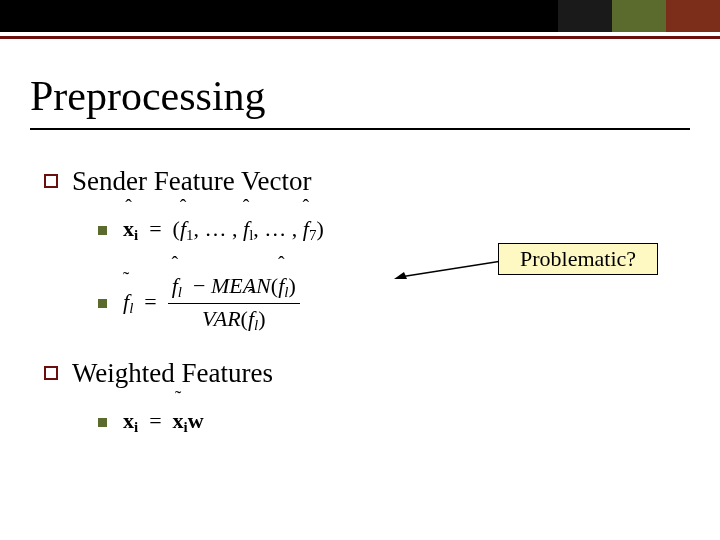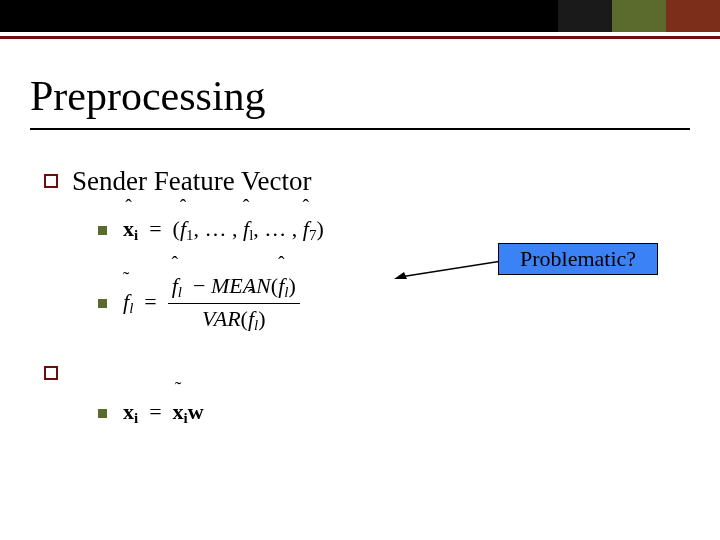--- a/index.html
+++ b/index.html
@@ -23,21 +23,21 @@
 
   .lvl1 { margin-top: 16px; display: flex; align-items: flex-start; }
   .lvl1 .bullet1 { width: 14px; height: 14px; border: 2px solid #6a0e0e; margin-top: 8px; margin-right: 14px; flex: 0 0 auto; }
   .lvl1 .label { font-size: 27px; }
 
   .lvl2 { margin-top: 12px; margin-left: 54px; display: flex; align-items: center; min-height: 42px; }
   .lvl2 .bullet2 { width: 9px; height: 9px; background: #5a6b2d; margin-right: 16px; flex: 0 0 auto; }
   .lvl2 .formula { font-size: 22px; }
 
   
-  .callout { position: absolute; top: 243px; left: 498px; width: 160px; height: 32px; border: 1.5px solid #000; background: #3b82f6; display: flex; align-items: center; justify-content: center; font-size: 22px; }
+  .callout { position: absolute; top: 243px; left: 498px; width: 160px; height: 32px; border: 1.5px solid #000; background: #fef9c3; display: flex; align-items: center; justify-content: center; font-size: 22px; }
   .arrow { position: absolute; top: 259px; left: 394px; width: 108px; height: 20px; }
 
   
   .math { font-family: "Times New Roman", Times, serif; }
   .bold { font-weight: bold; }
   .sub { font-size: 0.68em; vertical-align: -0.28em; }
   .hatwrap, .tildewrap { position: relative; display: inline-block; }
   .hatwrap .accent, .tildewrap .accent { position: absolute; left: 50%; transform: translateX(-50%); top: -0.55em; font-size: 0.9em; line-height: 0; }
   .fraction { display: inline-block; vertical-align: middle; text-align: center; }
   .fraction .num { display: block; padding: 0 4px 2px 4px; border-bottom: 1.2px solid #000; }
@@ -91,20 +91,21 @@
           </span>
           <span class="den">
             <span class="op">VAR</span>(<span class="hatwrap"><span class="accent">ˆ</span><span class="op">f</span></span><span class="sub op">l</span>)
           </span>
         </span>
       </div>
     </div>
 
     <div class="lvl1" style="margin-top:24px;">
       <div class="bullet1"></div>
+      <div class="label">Weighted Features</div>
     </div>
 
     <div class="lvl2">
       <div class="bullet2"></div>
       <div class="formula math">
         <span class="bold">x</span><span class="bold sub">i</span>
         &nbsp;=&nbsp;
         <span class="tildewrap"><span class="accent">˜</span><span class="bold">x</span></span><span class="bold sub">i</span><span class="bold">w</span>
       </div>
     </div>

